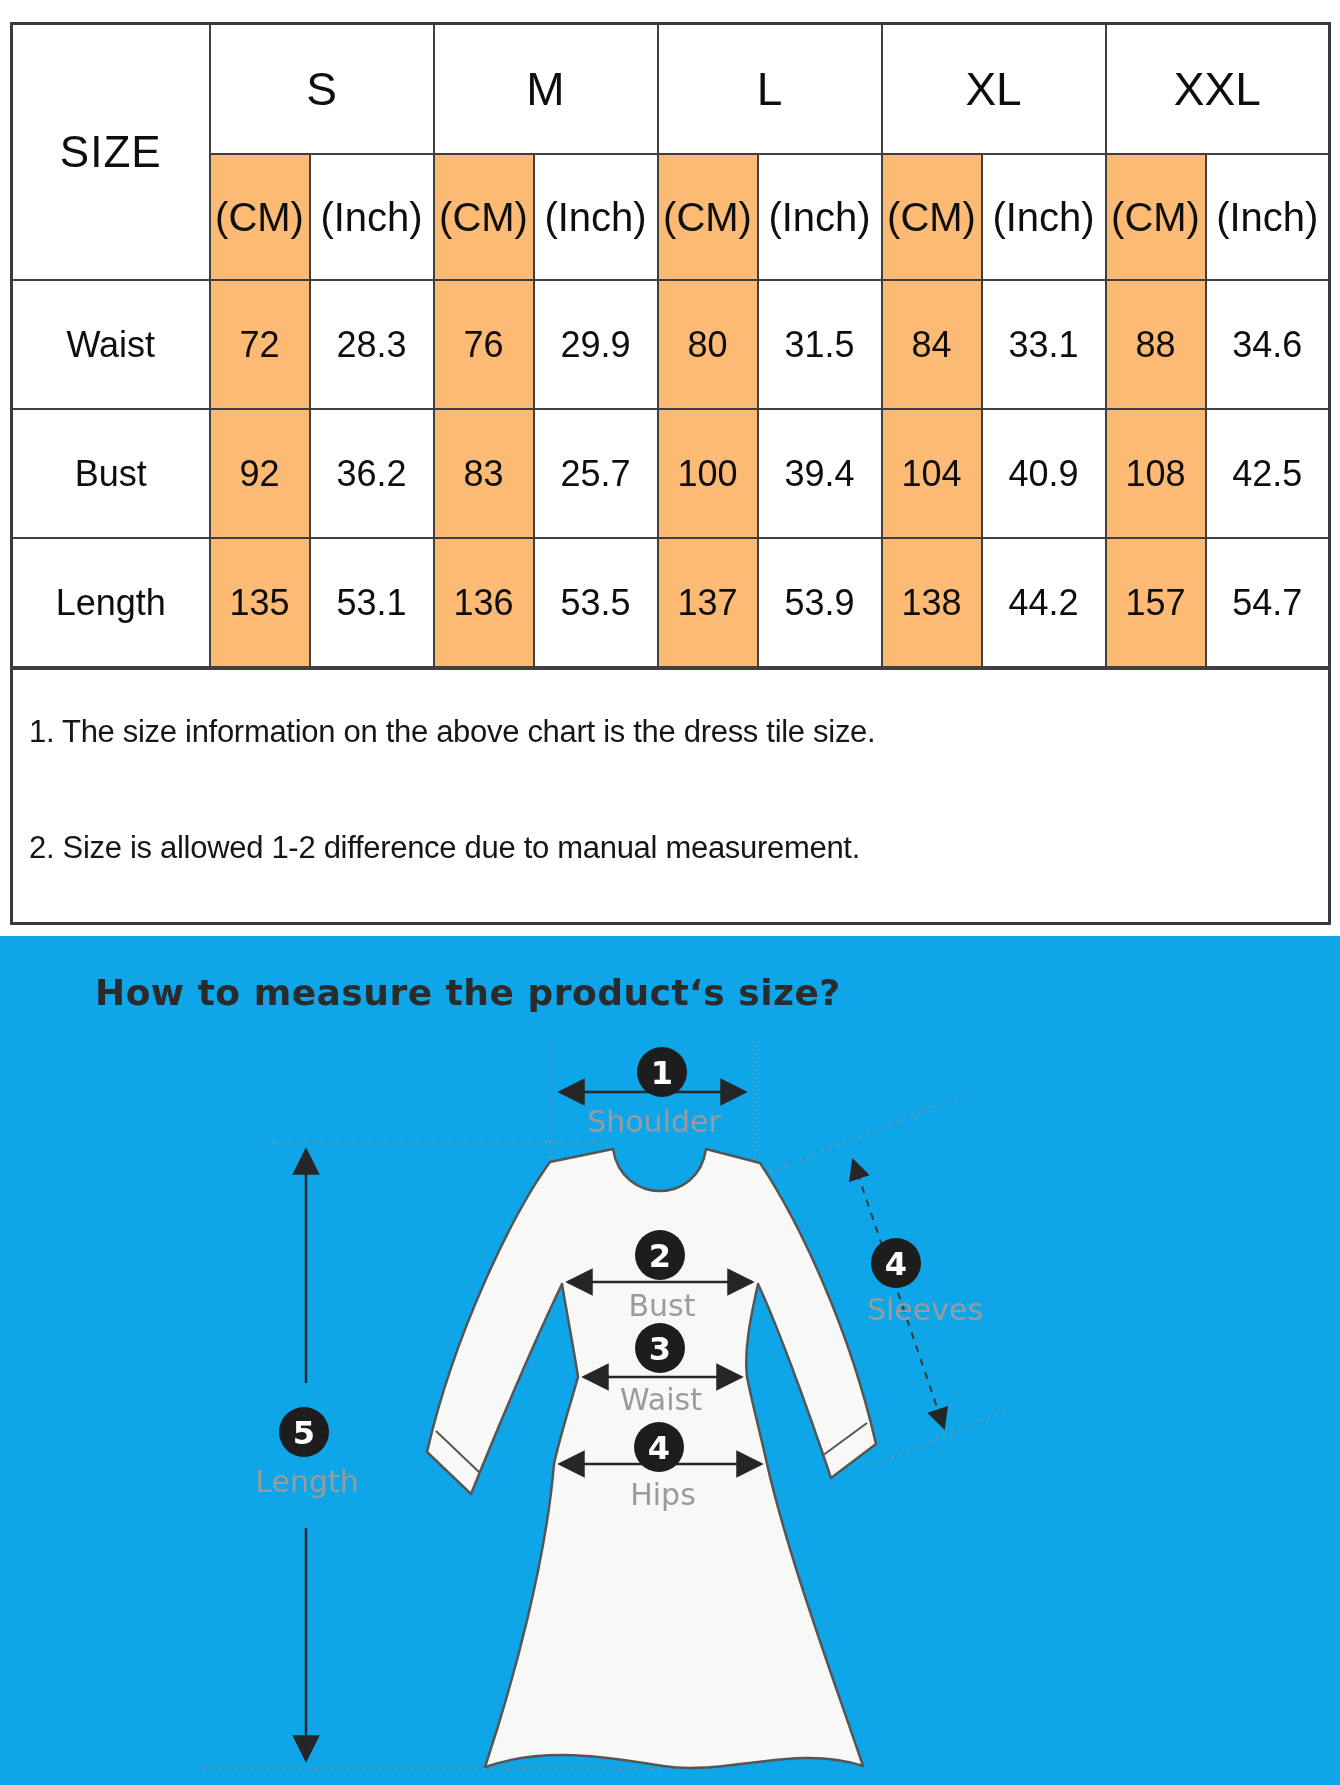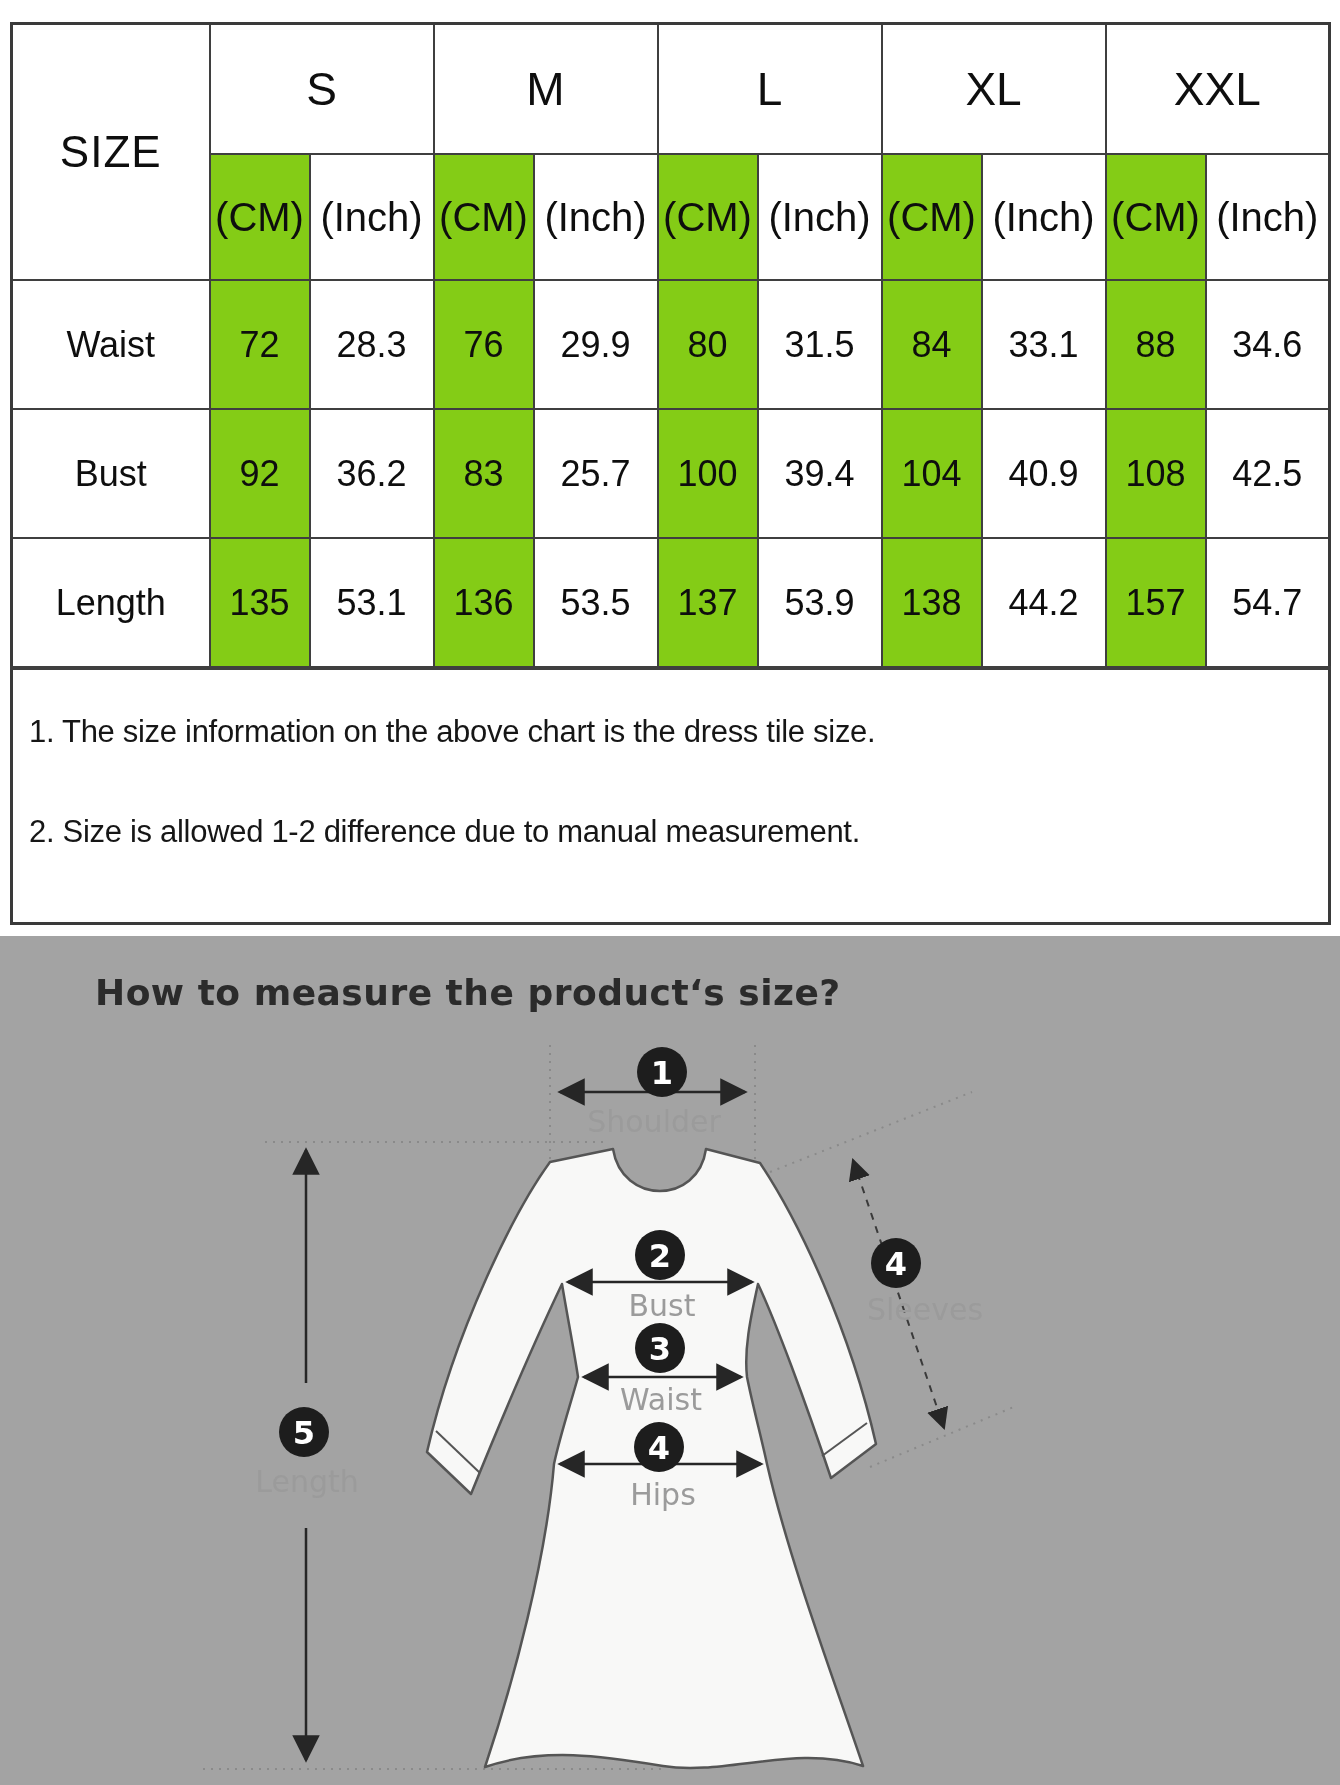--- a/index.html
+++ b/index.html
@@ -11,29 +11,29 @@
   
   .chart-wrap{position:absolute;left:10px;top:22px;width:1318px;}
   table.size-chart{border-collapse:collapse;table-layout:fixed;width:1318px;border:3px solid #3a3a3a;}
   table.size-chart td, table.size-chart th{
     border:2px solid #3f3f3f;text-align:center;vertical-align:middle;
     padding:0;font-weight:normal;color:#0e0e0e;
   }
   .corner-cell{font-size:44px;font-weight:bold;letter-spacing:1px;}
   .size-head{font-size:46px;font-weight:500;height:128px;}
   .unit-row td{font-size:40px;height:124px;border-bottom-width:3px;}
-  .cm-col{background:#84cc16;}
+  .cm-col{background:#fdba74;}
   .row-label{font-size:36px;font-weight:bold;}
   .val-cell{font-size:36px;}
   .data-row td{height:127px;}
   .notes-cell{border-top-width:4px !important;height:252px;vertical-align:top !important;}
-  .notes-inner{display:flex;flex-direction:column;gap:64px;padding:44px 0 0 16px;text-align:left;}
+  .notes-inner{display:flex;flex-direction:column;gap:80px;padding:44px 0 0 16px;text-align:left;}
   .note-line{font-size:31px;color:#161616;letter-spacing:-0.3px;}
   
-  .measure-section{position:absolute;left:0;top:936px;width:1340px;height:849px;background:#a3a3a3;}
+  .measure-section{position:absolute;left:0;top:936px;width:1340px;height:849px;background:#0ea5e9;}
   .measure-heading{
     position:absolute;left:95px;top:36px;font-size:36px;font-weight:bold;color:#2b2b2b;
     letter-spacing:0.5px;font-family:"DejaVu Sans","Liberation Sans",sans-serif;
   }
   svg.diagram{position:absolute;left:0;top:0;width:1340px;height:849px;}
   .guide{stroke:#8a8a8a;stroke-width:2;stroke-dasharray:2 6;fill:none;}
   .outline{stroke:#555;stroke-width:2.5;fill:#f8f8f7;stroke-linejoin:round;}
   .seam{stroke:#555;stroke-width:2;fill:none;}
   .mline{stroke:#262626;stroke-width:2.5;fill:none;}
   .mdash{stroke:#3a3a3a;stroke-width:2;stroke-dasharray:7 7;fill:none;}

